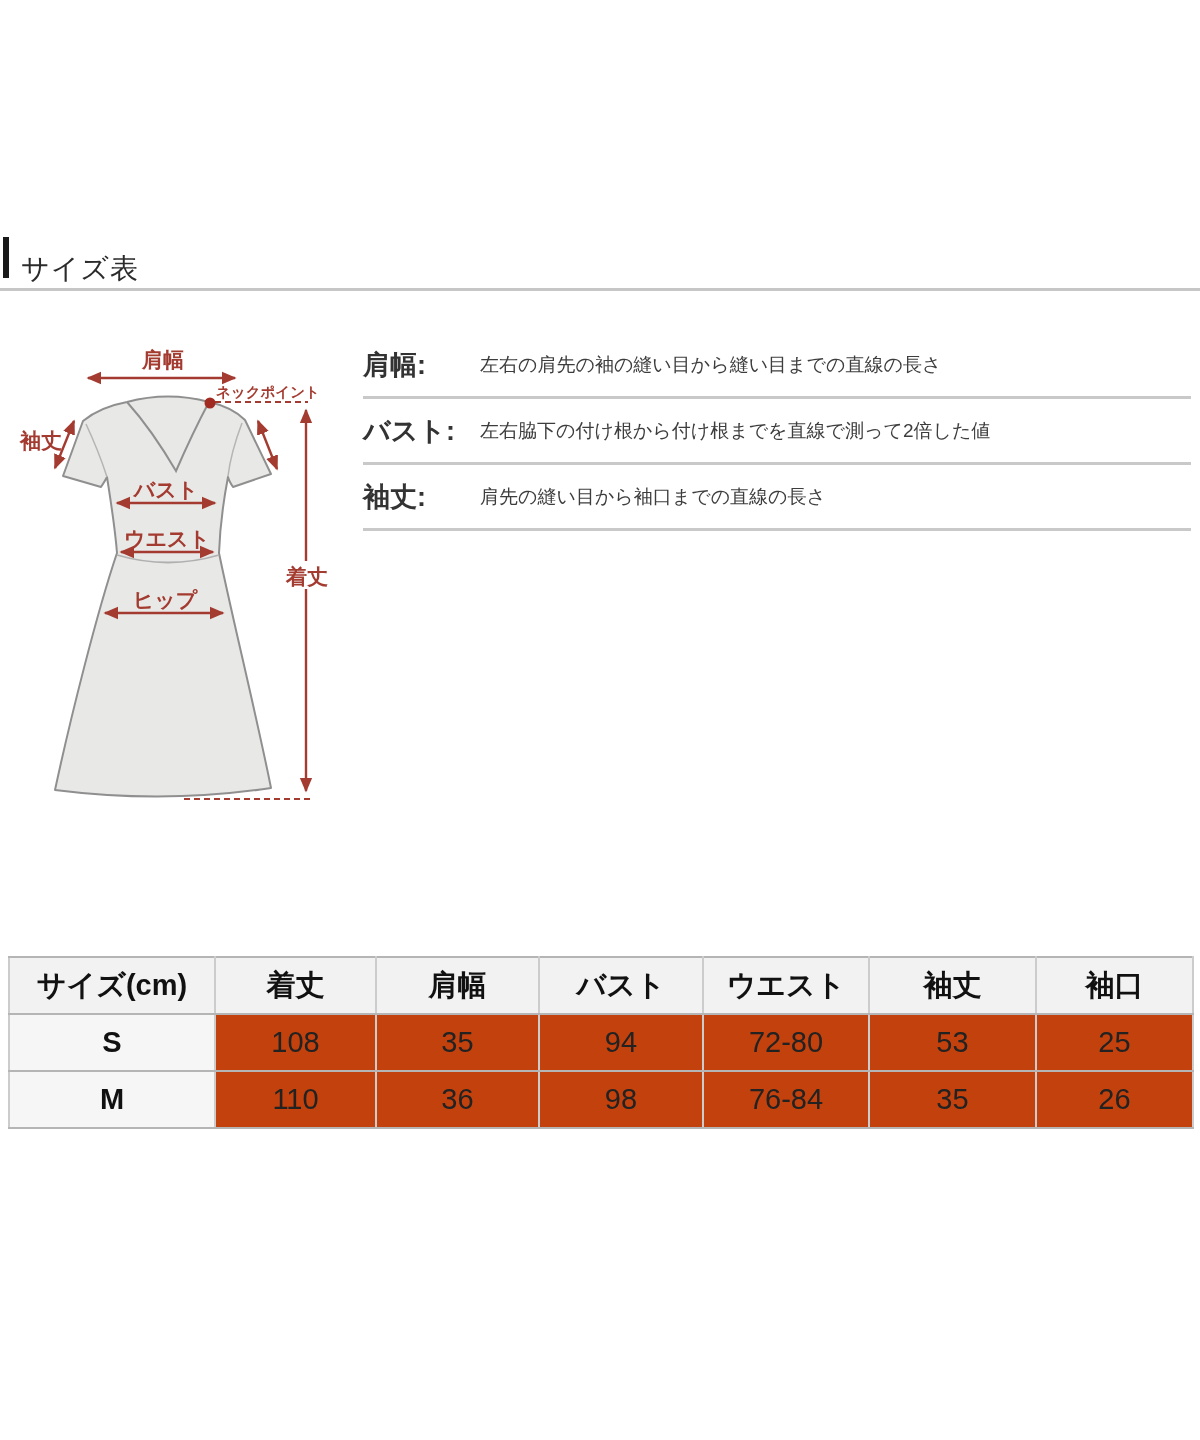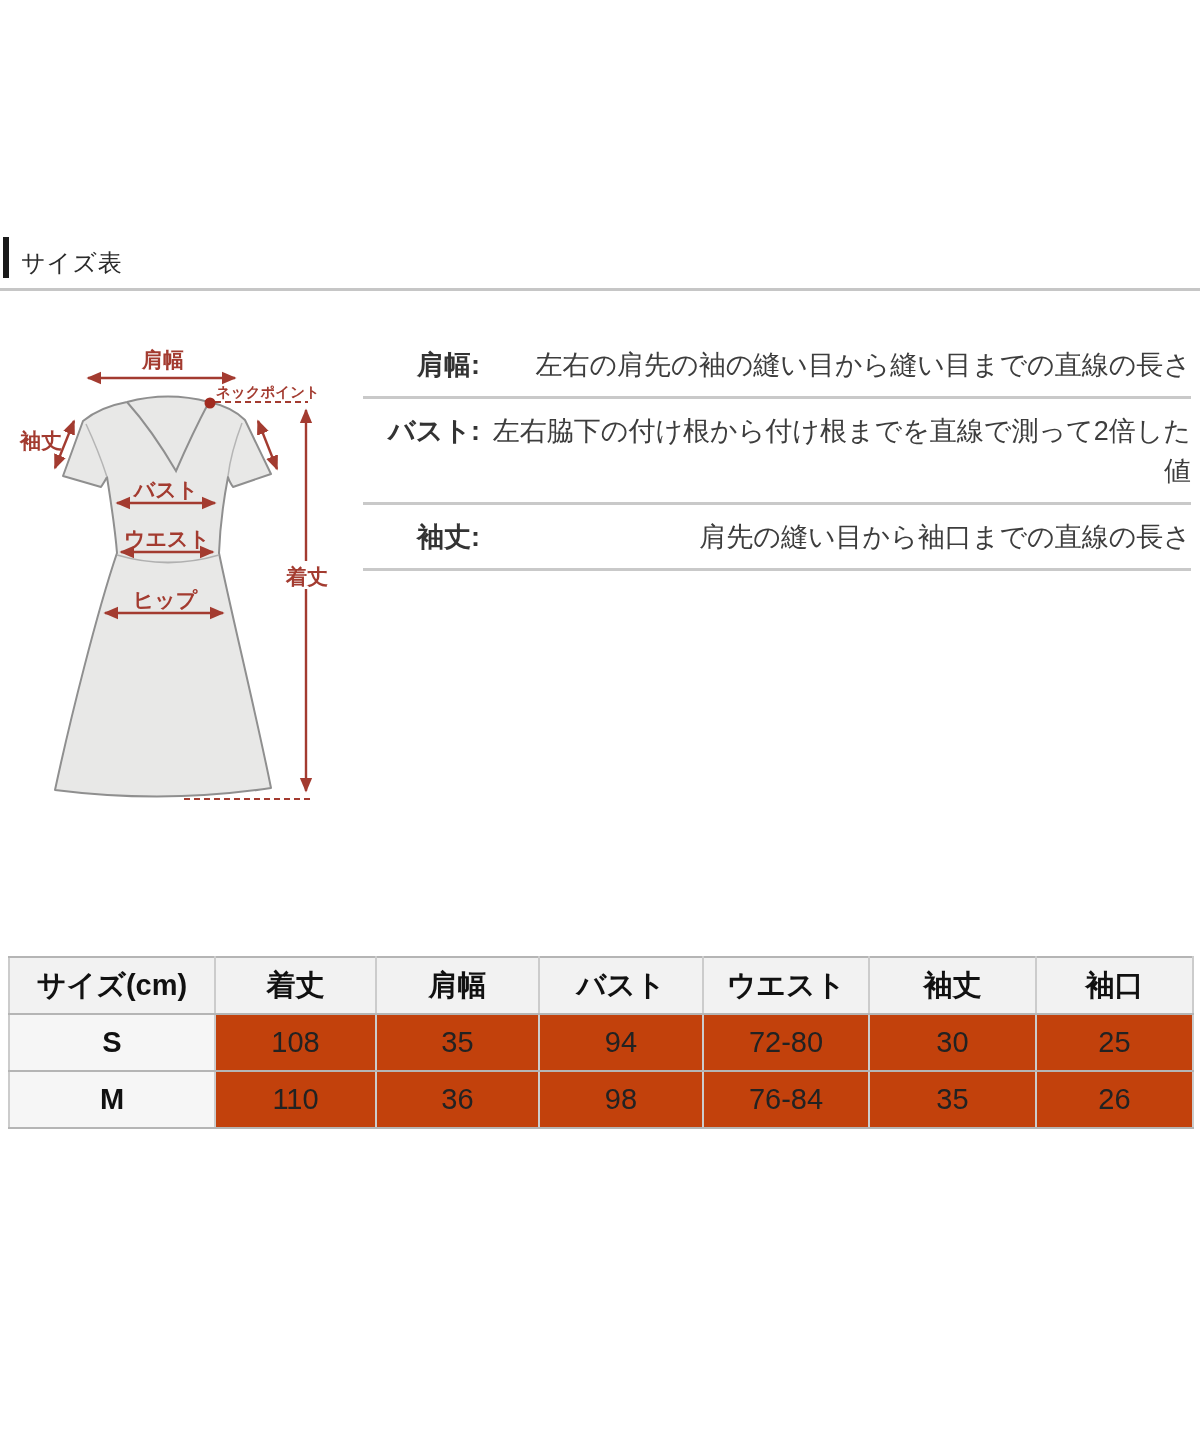--- a/index.html
+++ b/index.html
@@ -11,56 +11,56 @@
     position:relative;
     overflow:hidden;
   }
   
   .title-bar{
     position:absolute;left:3px;top:237px;
     width:6px;height:41px;background:#1a1a1a;
   }
   .page-title{
     position:absolute;left:21px;top:231px;
-    font-size:24px;font-weight:400;color:#2b2b2b;
+    font-size:28px;font-weight:400;color:#2b2b2b;
     letter-spacing:1px;
   }
   .title-rule{
     position:absolute;left:0;top:288px;
     width:1200px;height:3px;background:#c6c6c6;
   }
   
   .diagram{
     position:absolute;left:0;top:330px;width:360px;height:520px;
   }
   .diagram svg{display:block;}
   .red-label{
     font-family:"Liberation Sans","DejaVu Sans",sans-serif;
     font-weight:bold;
     fill:#a33b30;
   }
   
   .defs{
-    position:absolute;left:363px;top:333px;width:828px;text-align:right;
+    position:absolute;left:363px;top:333px;width:828px;
   }
   .def-row{
     display:flex;
     align-items:flex-start;
     padding:12px 0 11px 0;
     border-bottom:3px solid #c9c9c9;
   }
   .def-term{
     width:117px;flex:0 0 117px;
     font-size:27px;font-weight:bold;color:#333;
     line-height:40px;
     white-space:nowrap;
   }
   .def-desc{
     flex:1;
-    font-size:27px;color:#3d3d3d;
+    font-size:19px;color:#3d3d3d;
     line-height:40px;
     white-space:pre-line;
   }
   .dot-red{color:#a12b20;}
   
   .size-table{
     position:absolute;left:8px;top:956px;
     width:1184px;
     border-collapse:collapse;
     table-layout:fixed;
@@ -188,21 +188,21 @@
       <th>袖口</th>
     </tr>
   </thead>
   <tbody>
     <tr>
       <th>S</th>
       <td>108</td>
       <td>35</td>
       <td>94</td>
       <td>72-80</td>
-      <td>30</td>
+      <td>53</td>
       <td>25</td>
     </tr>
     <tr>
       <th>M</th>
       <td>110</td>
       <td>36</td>
       <td>98</td>
       <td>76-84</td>
       <td>35</td>
       <td>26</td>

